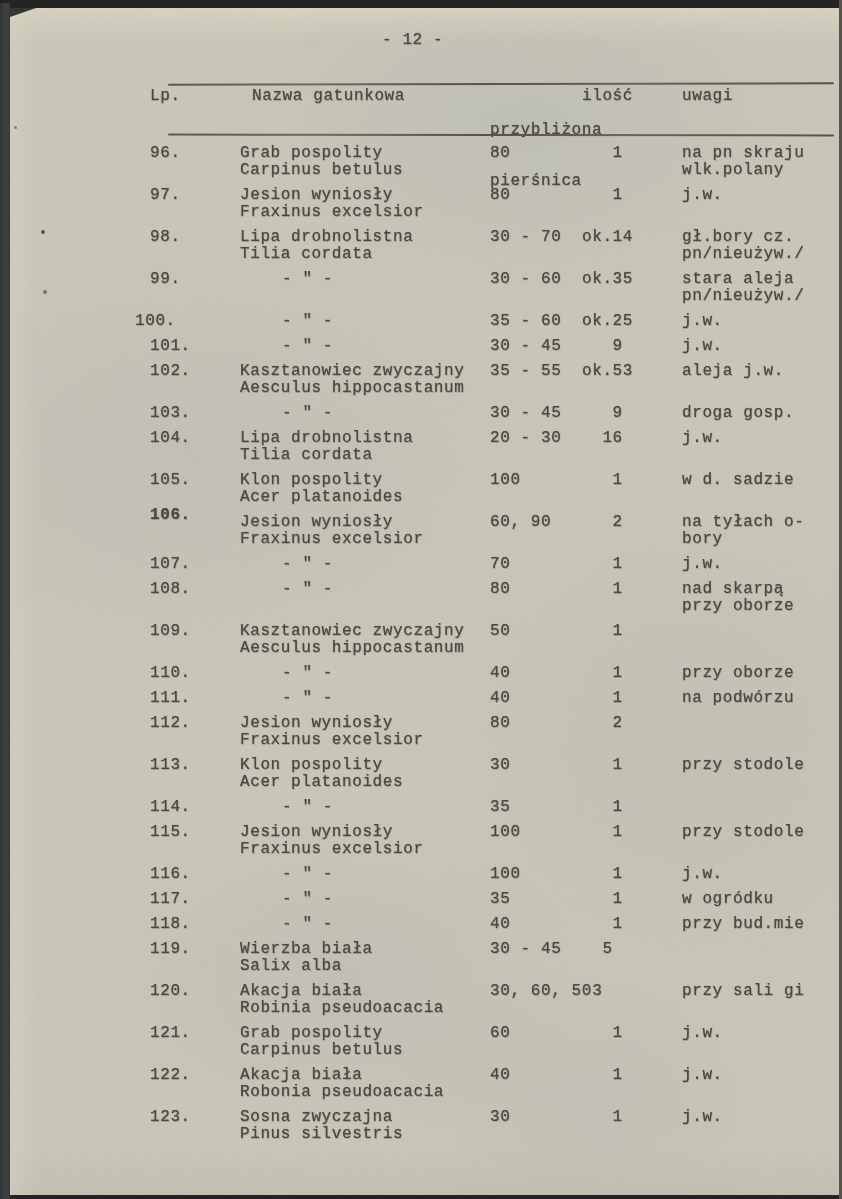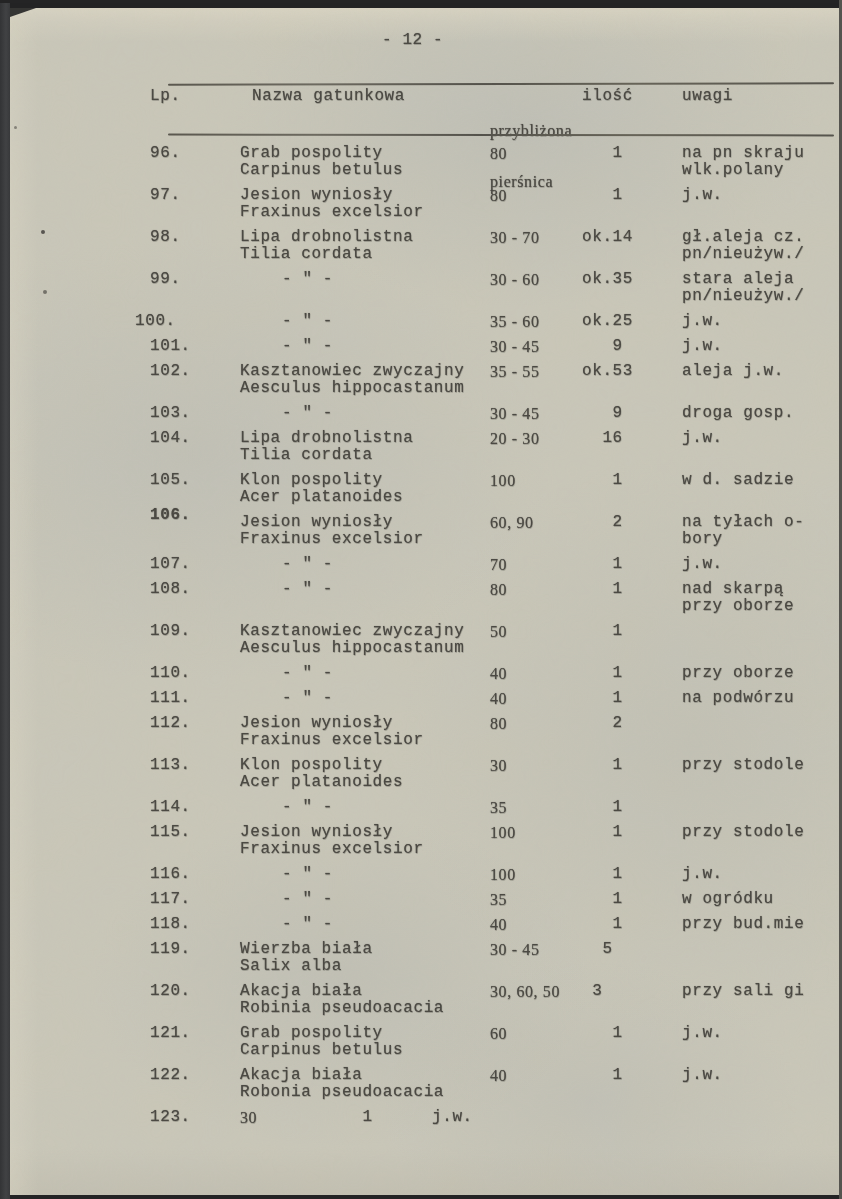--- a/index.html
+++ b/index.html
@@ -38,21 +38,21 @@
   .page-number{position:absolute;top:24px;left:372px;}
 
   .rule{position:absolute;left:158px;width:666px;height:2.4px;border-radius:2px;
     background:linear-gradient(90deg,#5b584f,#6d6a60 22%,#54524b 47%,#676458 70%,#56544d);}
   .rule-top{top:75px;transform:rotate(-0.12deg);}
   .rule-mid{top:126px;transform:rotate(0.08deg);}
 
   .thead{position:absolute;top:80px;left:140px;display:flex;align-items:flex-start;}
   .c-lp{width:72px;text-align:left;flex:none;}
   .c-name{width:232px;margin-left:18px;flex:none;}
-  .c-dbh{width:92px;margin-left:18px;flex:none;white-space:pre;font-family:Liberation Serif, serif;}
+  .c-dbh{width:92px;margin-left:18px;flex:none;white-space:pre;}
   .c-qty{width:100px;flex:none;white-space:pre;}
   .c-notes{width:148px;flex:none;}
   .thead .c-name{padding-left:12px;box-sizing:border-box;}
   .thead .c-dbh div{white-space:nowrap;}
 
   .tbody{position:absolute;top:137px;left:140px;width:684px;}
   .row{display:flex;align-items:flex-start;margin-bottom:8px;}
   .ditto{padding-left:42px;}
   
   .tbody .row:nth-child(5) .c-lp{transform:translateX(-15px);}
@@ -132,21 +132,21 @@
 
   <div class="row">
     <div class="c-lp">98.</div>
     <div class="c-name">
       <div class="name-line">Lipa drobnolistna</div>
       <div class="latin-line">Tilia cordata</div>
     </div>
     <div class="c-dbh">30 - 70</div>
     <div class="c-qty">ok.14</div>
     <div class="c-notes">
-            <div>gł.aleja cz.</div>
+            <div>gł.bory cz.</div>
             <div>pn/nieużyw./</div>
           </div>
   </div>
 
   <div class="row">
     <div class="c-lp">99.</div>
     <div class="c-name">
       <div class="name-line ditto">- " -</div>
 
     </div>
@@ -445,20 +445,24 @@
     </div>
     <div class="c-dbh">40</div>
     <div class="c-qty">   1</div>
     <div class="c-notes">
             <div>j.w.</div>
           </div>
   </div>
 
   <div class="row">
     <div class="c-lp">123.</div>
+    <div class="c-name">
+      <div class="name-line">Sosna zwyczajna</div>
+      <div class="latin-line">Pinus silvestris</div>
+    </div>
     <div class="c-dbh">30</div>
     <div class="c-qty">   1</div>
     <div class="c-notes">
             <div>j.w.</div>
           </div>
   </div>
 </div>
   </div>
 
   <div class="speck" style="left:31px;top:222px;width:4px;height:4px;"></div>

